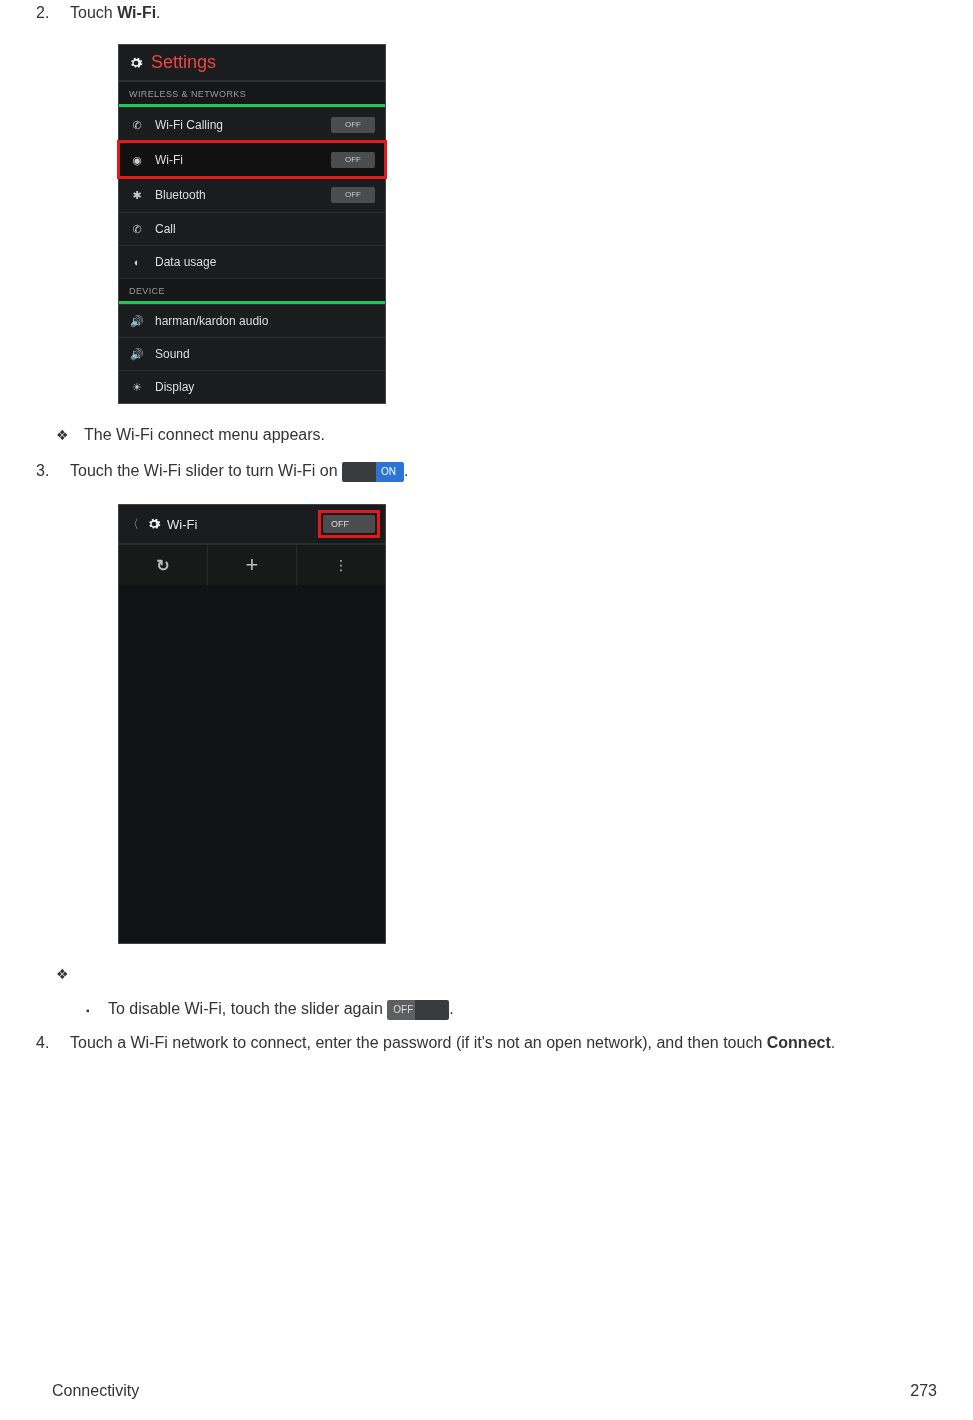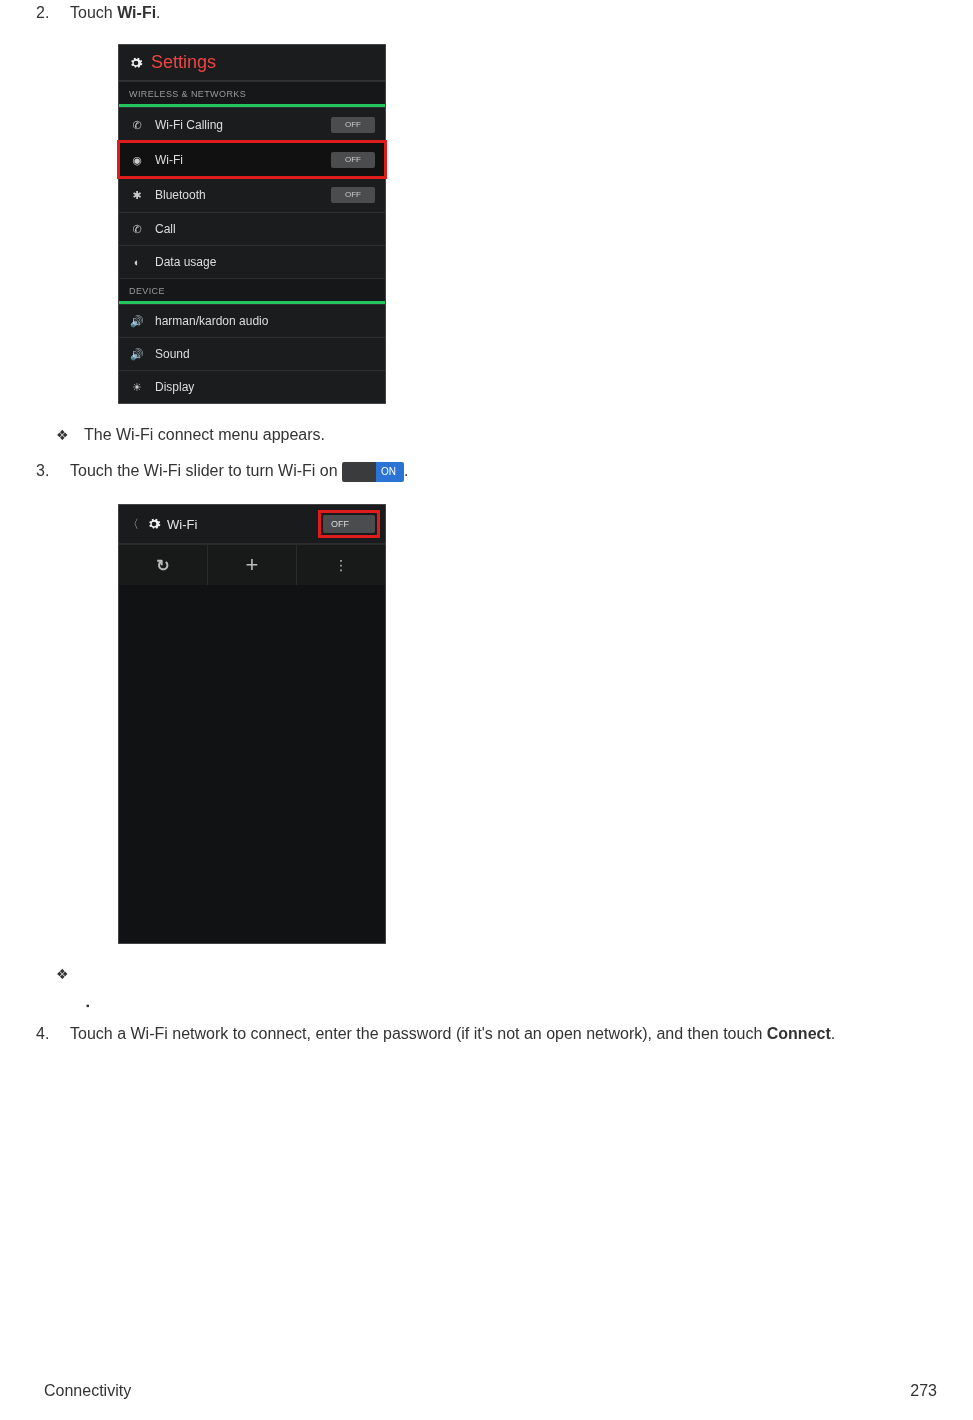--- a/index.html
+++ b/index.html
@@ -218,21 +218,21 @@
   }
   .inline-slider.off {
     background:linear-gradient(to right, #5e5f60 45%, #3a3b3c 45%);
     text-align:left;
     padding-left:6px;
     color:#ddd;
   }
   .footer {
     position:absolute;
     bottom:20px;
-    left:44px;
+    left:52px;
     right:36px;
     display:flex;
     justify-content:space-between;
     font-size:16px;
     color:#333;
   }
 </style>
 </head>
 <body>
 
@@ -330,20 +330,23 @@
       </div>
     </div>
   </div>
 
   <div class="sub-item">
     <div class="sub-marker">❖</div>
   </div>
 
   <div class="sub-sub-item">
     <div class="sub-sub-marker">▪</div>
+    <div>
+      <span>To disable Wi-Fi, touch the slider again </span><span class="inline-slider off">OFF</span><span>.</span>
+    </div>
   </div>
 
   <div class="ol-item">
     <div class="ol-num">4.</div>
     <div class="ol-body">
       <span>Touch a Wi-Fi network to connect, enter the password (if it's not an open network), and then touch </span><b>Connect</b><span>.</span>
     </div>
   </div>
 
 </div>

